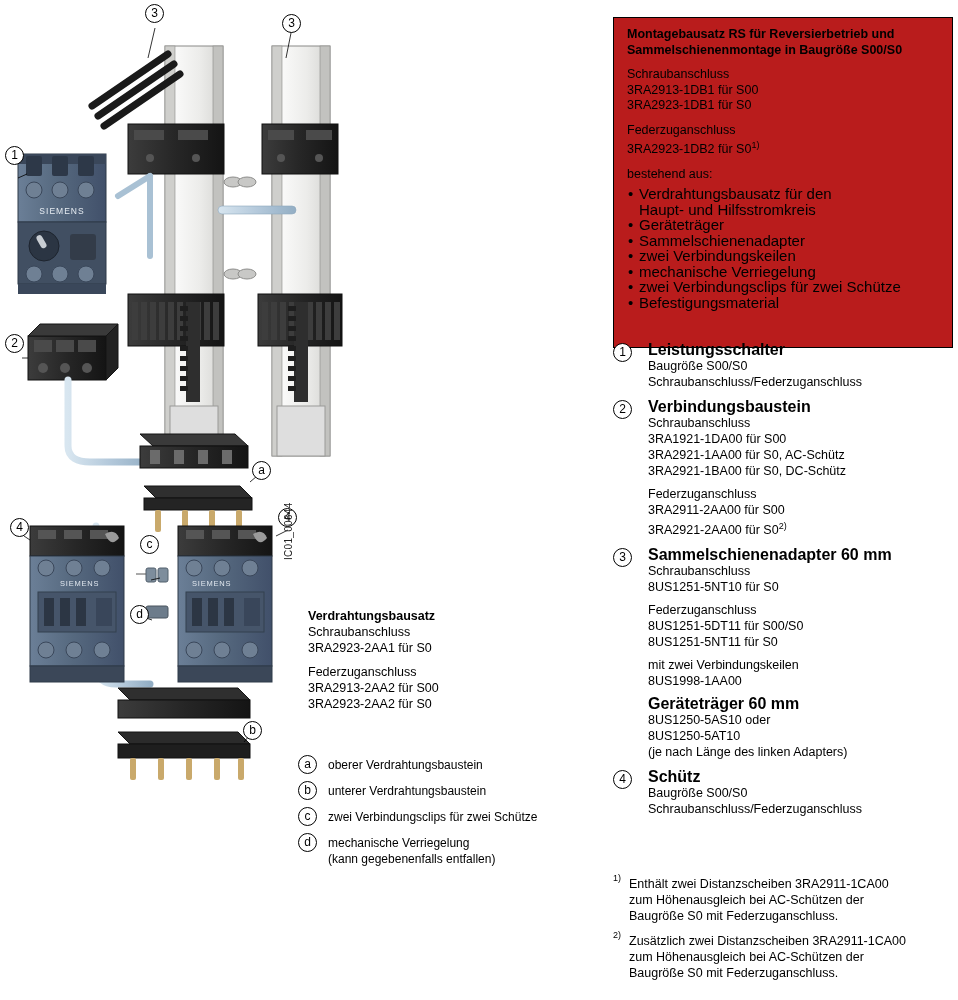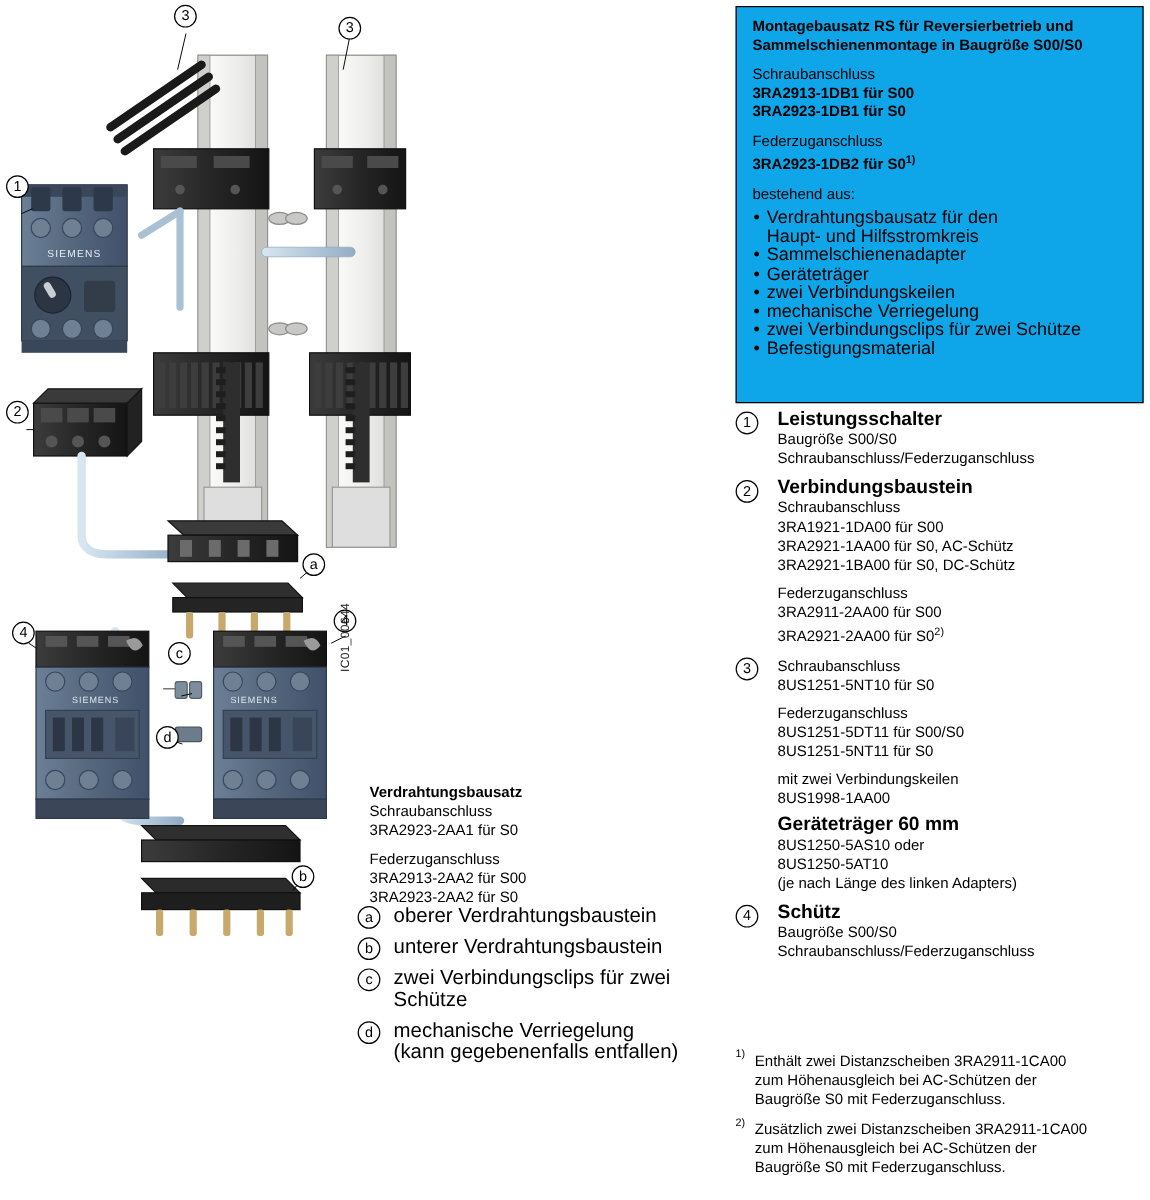--- a/index.html
+++ b/index.html
@@ -21,28 +21,28 @@
   .callout {
     border: 1px solid #000;
     border-radius: 50%;
     width: 19px; height: 19px;
     line-height: 17px;
     text-align: center;
     font-size: 12px;
     background: #fff;
     color: #000;
   }
-  .bold { font-weight: bold; }
+  .bold { font-weight: normal; }
 
   
   #infobox {
-    left: 613px; top: 5px;
+    left: 613px; top: 17px;
     width: 340px; height: 331px;
     border: 1px solid #000;
-    background: #0ea5e9;
+    background: #b91c1c;
     padding: 9px 11px 8px 13px;
   }
   #infobox .title { font-size: 12.5px; font-weight: bold; line-height: 15.5px; }
   #infobox .sec { margin-top: 9px; font-size: 12.5px; line-height: 15.5px; }
   #infobox ul { margin: 4px 0 0 0; padding: 0; list-style: none; }
   #infobox li {
     font-size: 15px; line-height: 15.5px;
     padding-left: 12px; position: relative;
   }
   #infobox li:before {
@@ -60,30 +60,30 @@
   .leg-gap { height: 7px; }
   .sup { font-size: 9px; vertical-align: super; }
 
   
   #footnotes { left: 613px; top: 876px; width: 345px; }
   .fn { position: relative; padding-left: 16px; margin-bottom: 9px; }
   .fn .marker { position: absolute; left: 0; top: -3px; font-size: 9px; }
   .fn .t { font-size: 12.5px; line-height: 16px; }
 
   
-  #lefttext { left: 308px; top: 652px; width: 300px; }
+  #lefttext { left: 308px; top: 608px; width: 300px; }
   #lefttext .h { font-size: 12.5px; font-weight: bold; line-height: 16px; }
   #lefttext .l { font-size: 12.5px; line-height: 16px; }
   #lefttext .gap { height: 8px; }
 
   
   #letterlegend { left: 298px; top: 755px; width: 320px; }
   .let-item { position: relative; padding-left: 30px; margin-bottom: 8px; }
   .let-item .callout { position: absolute; left: 0; top: 0; }
-  .let-item .t { font-size: 17px; line-height: 16px; }
+  .let-item .t { font-size: 12px; line-height: 16px; }
 
   
   #sidecode {
     left: 283px; top: 560px;
     font-size: 10px;
     transform: rotate(-90deg);
     transform-origin: left top;
     white-space: nowrap;
     letter-spacing: 0.3px;
     color: #222;
@@ -443,22 +443,22 @@
     <div class="sec">
       <div>Federzuganschluss</div>
       <div class="bold"><span>3RA2923-1DB2 für S0</span><span class="sup">1)</span></div>
     </div>
 
     <div class="sec">
       <div>bestehend aus:</div>
       <ul>
         <li>Verdrahtungsbausatz für den</li>
         <li class="cont">Haupt- und Hilfsstromkreis</li>
+        <li>Geräteträger</li>
         <li>Sammelschienenadapter</li>
-        <li>Geräteträger</li>
         <li>zwei Verbindungskeilen</li>
         <li>mechanische Verriegelung</li>
         <li>zwei Verbindungsclips für zwei Schütze</li>
         <li>Befestigungsmaterial</li>
       </ul>
     </div>
   </div>
 
   <div class="abs" id="legend">
 
@@ -477,20 +477,21 @@
       <div class="leg-line">3RA2921-1AA00 für S0, AC-Schütz</div>
       <div class="leg-line">3RA2921-1BA00 für S0, DC-Schütz</div>
       <div class="leg-gap"></div>
       <div class="leg-line">Federzuganschluss</div>
       <div class="leg-line">3RA2911-2AA00 für S00</div>
       <div class="leg-line"><span>3RA2921-2AA00 für S0</span><span class="sup">2)</span></div>
     </div>
 
     <div class="leg-item">
       <span class="callout">3</span>
+      <div class="leg-head">Sammelschienenadapter 60 mm</div>
       <div class="leg-line">Schraubanschluss</div>
       <div class="leg-line">8US1251-5NT10 für S0</div>
       <div class="leg-gap"></div>
       <div class="leg-line">Federzuganschluss</div>
       <div class="leg-line">8US1251-5DT11 für S00/S0</div>
       <div class="leg-line">8US1251-5NT11 für S0</div>
       <div class="leg-gap"></div>
       <div class="leg-line">mit zwei Verbindungskeilen</div>
       <div class="leg-line">8US1998-1AA00</div>
       <div class="leg-gap"></div>

